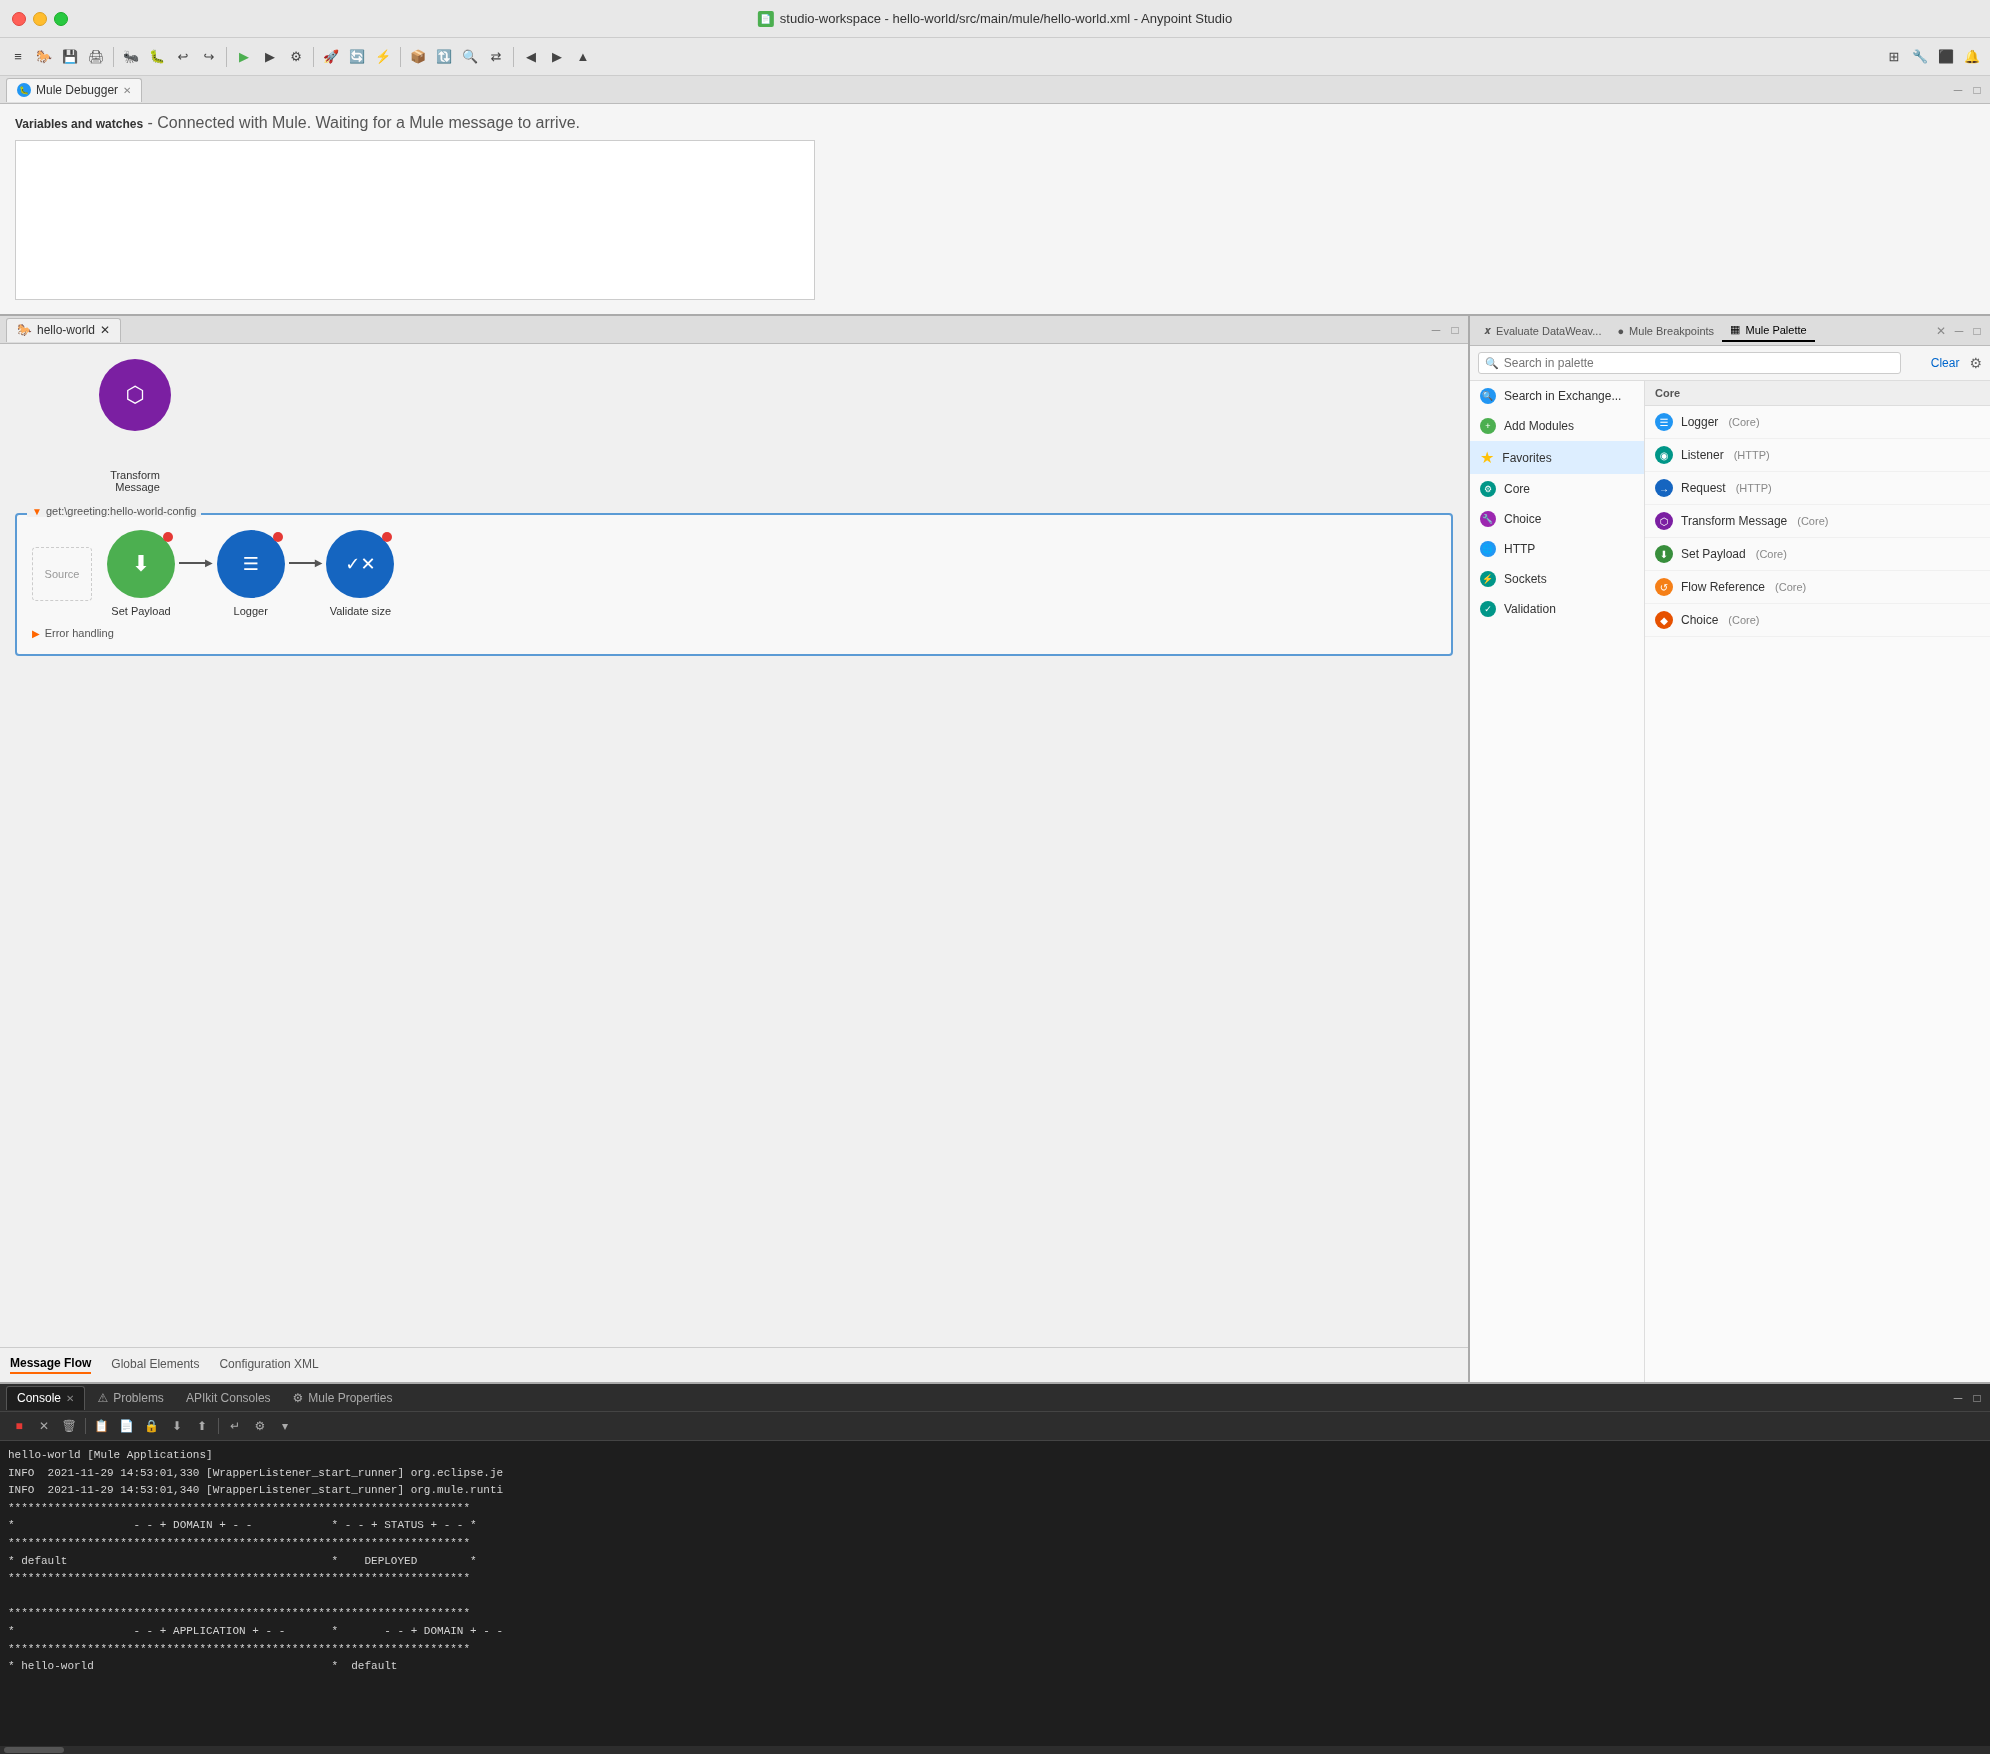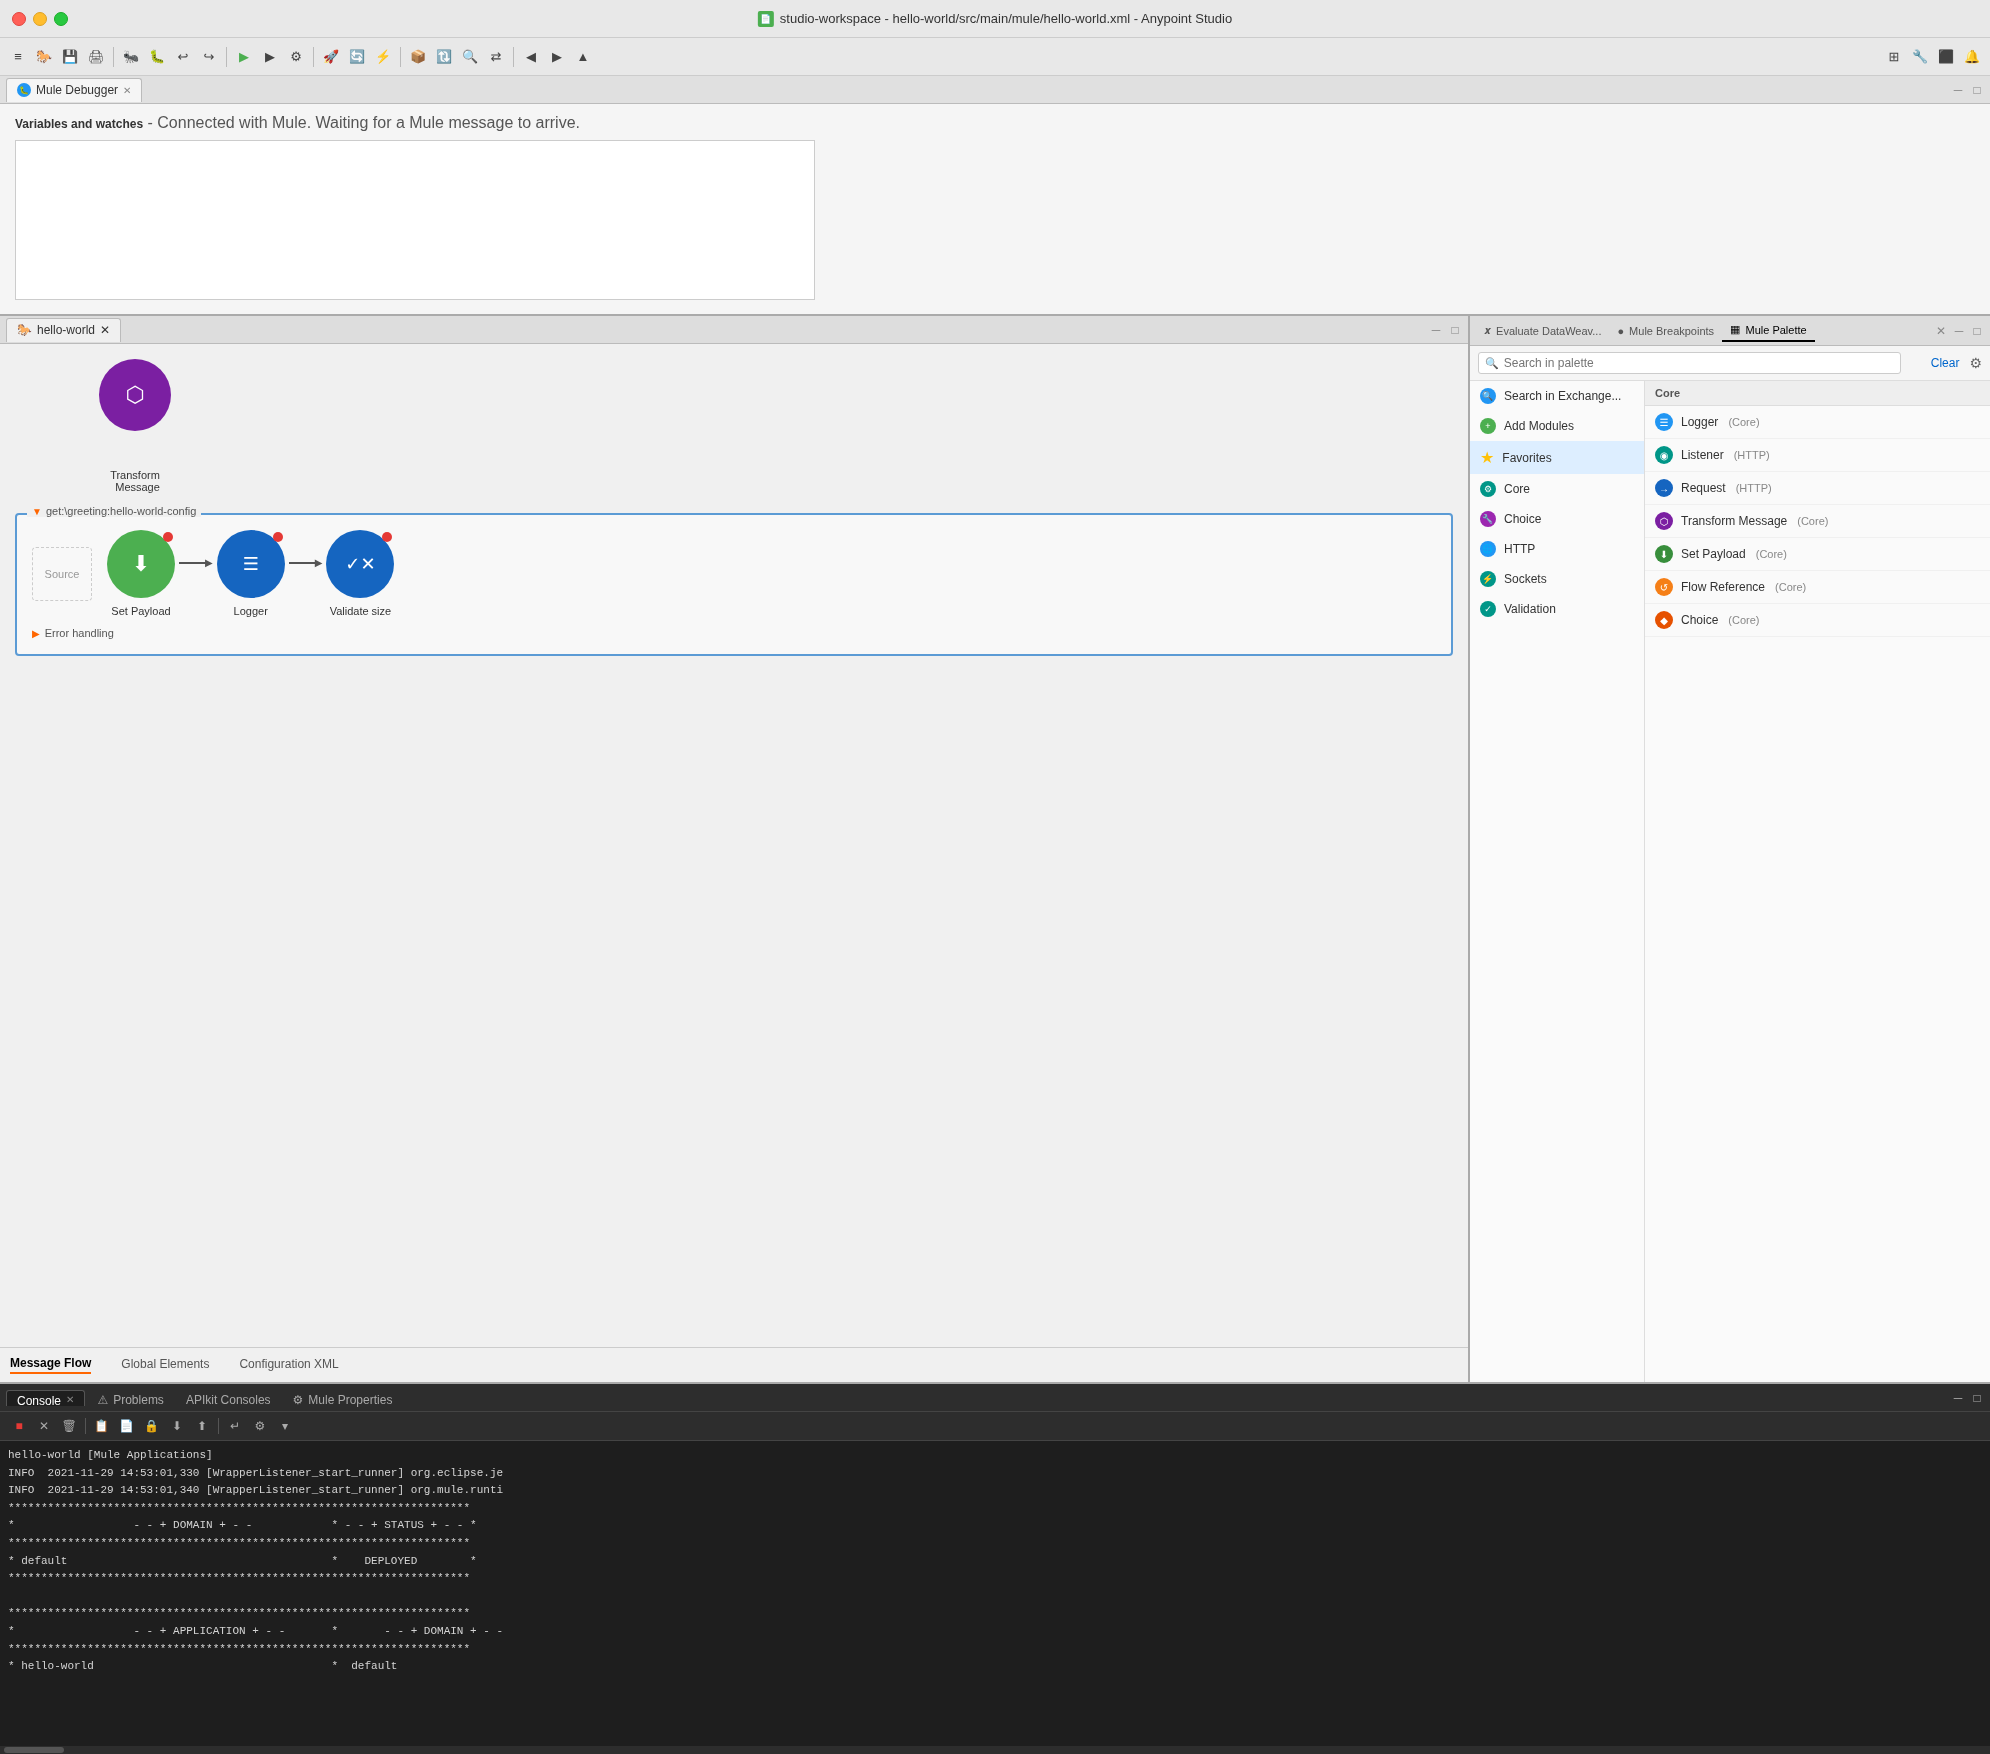--- a/index.html
+++ b/index.html
@@ -322,21 +322,21 @@
     }
     .error-arrow {
       color: #ff6600;
       font-size: 10px;
     }
 
     
     .flow-bottom-tabs {
       display: flex;
       align-items: center;
-      gap: 30px;
+      gap: 20px;
       padding: 8px 10px;
       border-top: 1px solid #ccc;
       background: #f0f0f0;
     }
     .flow-bottom-tab {
       font-size: 12px;
       color: #555;
       cursor: pointer;
       padding-bottom: 2px;
     }
@@ -511,27 +511,27 @@
       display: flex;
       align-items: center;
       background: #2d2d2d;
       border-bottom: 1px solid #444;
       height: 28px;
       padding: 0 6px;
       gap: 2px;
     }
     .console-tab {
       display: flex;
-      align-items: flex-start;
+      align-items: center;
       gap: 5px;
       padding: 3px 10px;
       font-size: 12px;
       color: #aaa;
       cursor: pointer;
-      height: 16px;
+      height: 24px;
     }
     .console-tab.active {
       color: #fff;
       background: #1e1e1e;
       border: 1px solid #555;
       border-bottom: none;
       border-radius: 3px 3px 0 0;
     }
     .console-tab .close-x {
       font-size: 10px;

